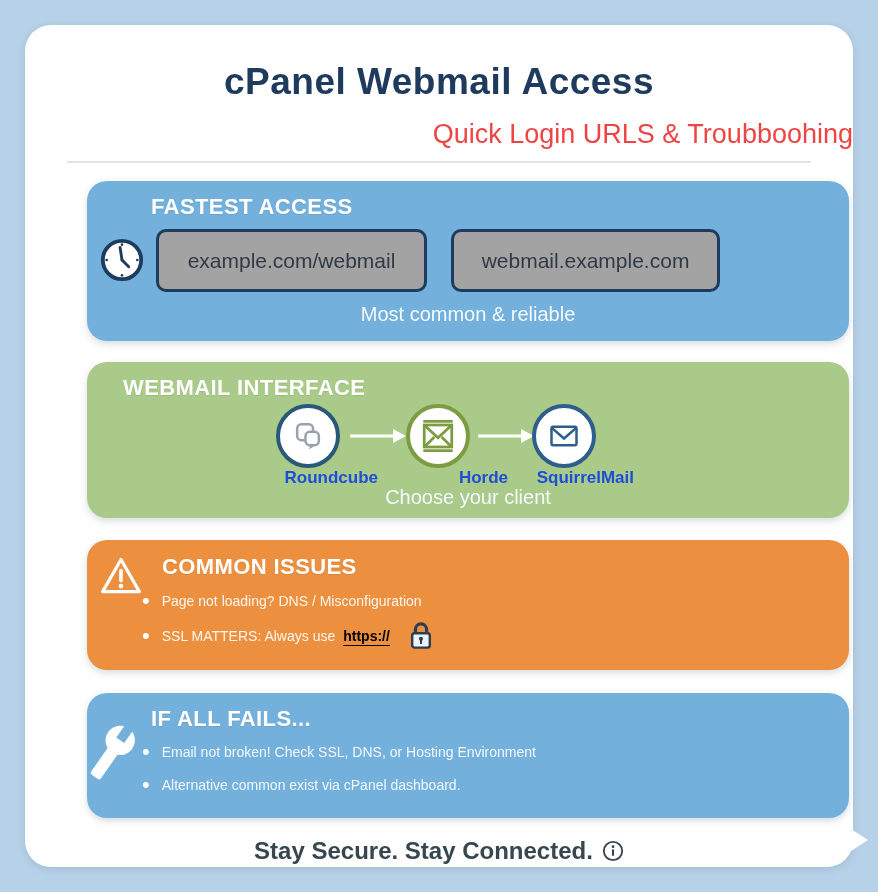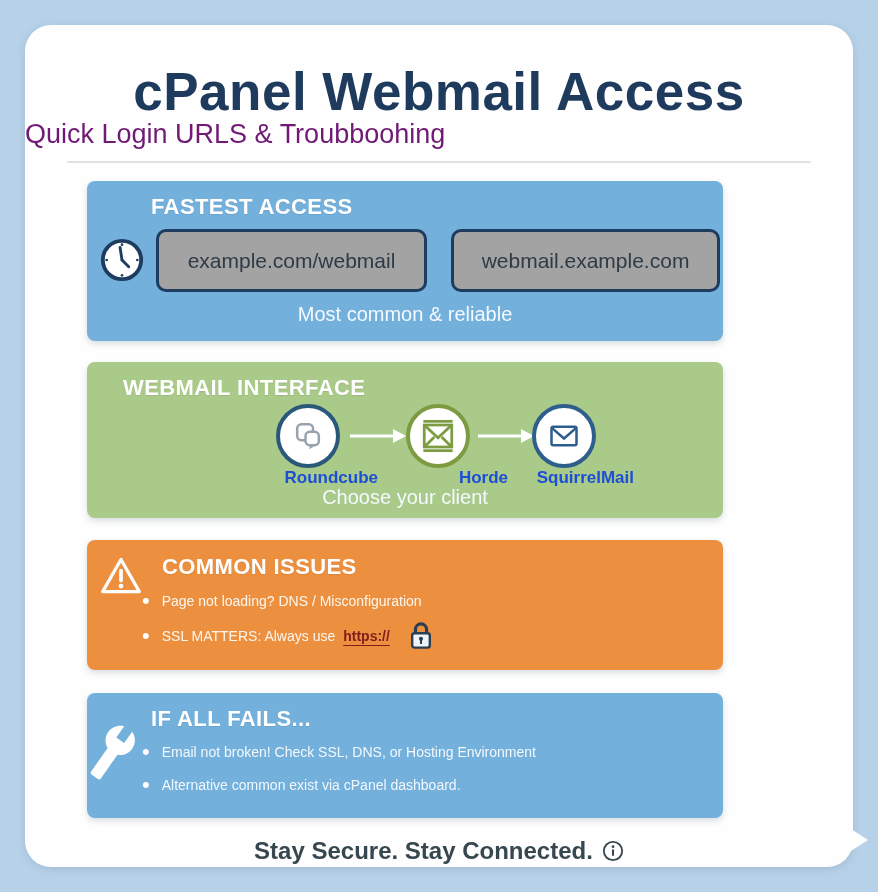--- a/index.html
+++ b/index.html
@@ -14,36 +14,36 @@
     position: absolute;
     left: 25px; top: 25px;
     width: 828px; height: 842px;
     background: #fefefe;
     border-radius: 26px;
     box-shadow: 0 2px 8px rgba(60,90,120,.18);
   }
   .page-title {
     position: absolute; top: 36px; left: 0; width: 100%;
     text-align: center;
-    font-size: 53px; font-weight: bold; letter-spacing: .5px;
+    font-size: 37px; font-weight: bold; letter-spacing: .5px;
     color: #1e3a5c;
   }
   .page-subtitle {
     position: absolute; top: 94px; left: 0; width: 100%;
-    text-align: left;
+    text-align: right;
     font-size: 27px; font-weight: 500;
-    color: #701a75;
+    color: #ef4444;
   }
   .divider {
     position: absolute; top: 136px; left: 42px; width: 744px;
     height: 2px; background: #e2e2e2; border-radius: 1px;
   }
   .section {
-    position: absolute; left: 62px; width: 636px;
-    border-radius: 8px;
+    position: absolute; left: 62px; width: 762px;
+    border-radius: 20px;
     color: #fff;
     box-shadow: 0 3px 6px rgba(70,90,110,.20);
     padding-left: 12px;
   }
   .sec-blue   { background: #73b0dc; }
   .sec-green  { background: #a9ca89; }
   .sec-orange { background: #ec9040; }
   .sec-heading {
     position: absolute;
     font-size: 22px; font-weight: bold; letter-spacing: .4px;
@@ -93,21 +93,21 @@
   #sec-issues .sec-heading { left: 75px; top: 14px; }
   .warn-wrap { position: absolute; left: 12px; top: 15px; width: 44px; height: 42px; }
   .bullet-row {
     position: absolute; left: 55px;
     display: flex; align-items: center; gap: 8px;
     font-size: 14px; color: #fdf6ee;
   }
   .bullet-row::before { content: "•"; font-size: 22px; margin-right: 4px; color: #fff; }
   #issues-b1 { top: 48px; }
   #issues-b2 { top: 81px; }
-  .https-link { text-decoration: underline; text-underline-offset: 4px; font-weight: bold; color: #7f1d1d; cursor: pointer; }
+  .https-link { text-decoration: underline; text-underline-offset: 4px; font-weight: bold; color: #000000; cursor: pointer; }
   .lock-wrap { width: 26px; height: 30px; margin-left: 10px; display: inline-block; }
   
   #sec-fails { top: 668px; height: 125px; }
   #sec-fails .sec-heading { left: 64px; top: 13px; }
   .wrench-wrap { position: absolute; left: -2px; top: 32px; width: 54px; height: 54px; transform: scaleX(-1) rotate(10deg); }
   #fails-b1 { top: 46px; color: #f2f8fd; }
   #fails-b2 { top: 79px; color: #f2f8fd; }
   
   .footer-line {
     position: absolute; top: 812px; left: 0; width: 100%;

